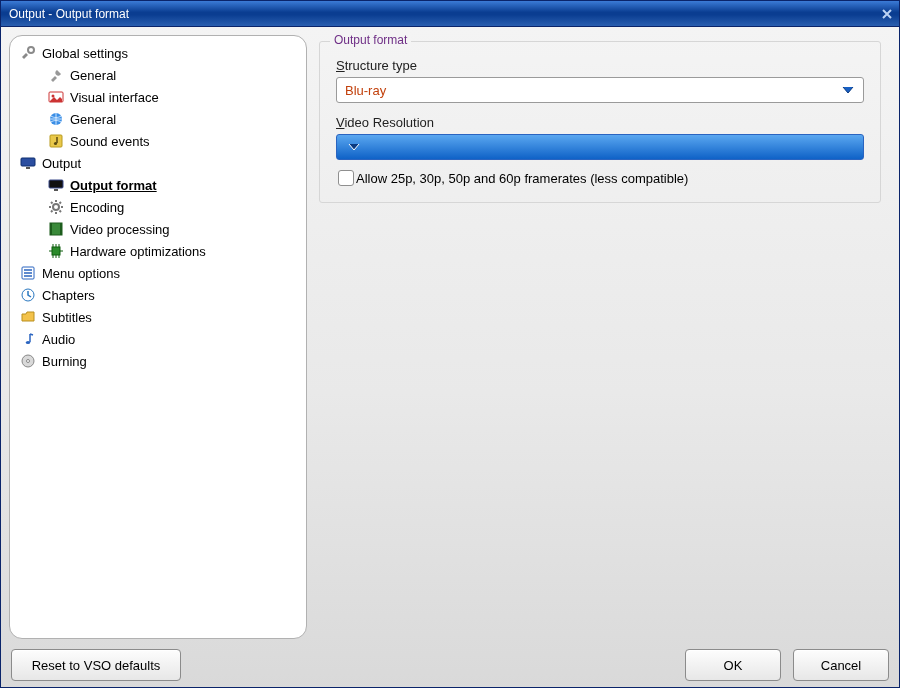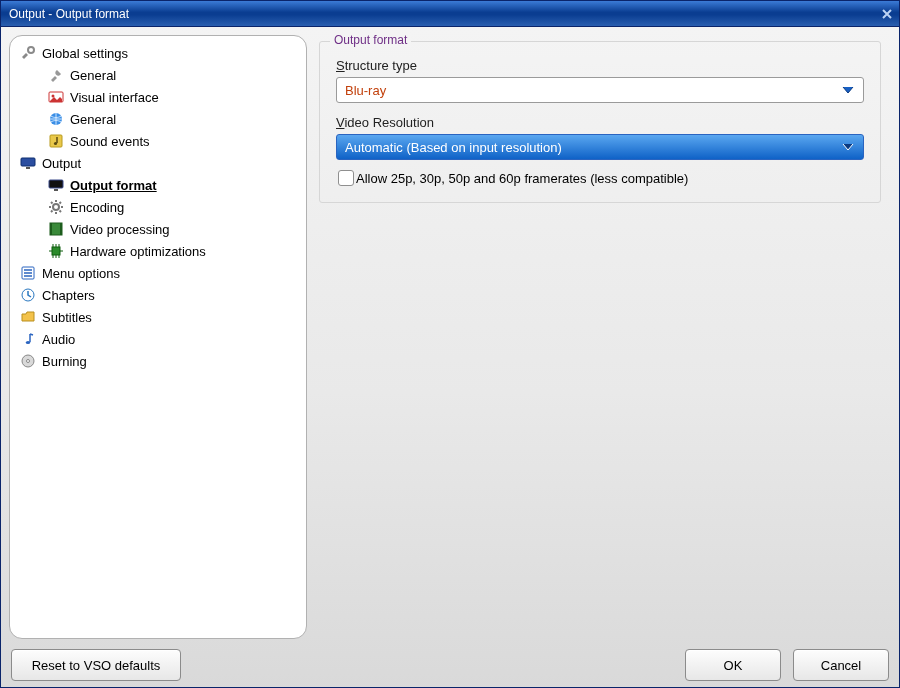--- a/index.html
+++ b/index.html
@@ -301,21 +301,20 @@
           </div>
         </div>
 
         <div style="height:10px"></div>
 
         <div class="form-label">
           <span></span><span class="mn">V</span><span>ideo Resolution</span>
         </div>
         <div class="select-wrap">
           <div class="select open-sel">
-            <span class="sel-text">Automatic (Based on input resolution)</span>
             <span class="drop-arrow">
               <svg width="16" height="16" viewBox="0 0 16 16">
                   <path d="M3 5 L8 11 L13 5 Z" fill="#0b3a80"></path>
                   <path d="M3 5 L8 11 L13 5" fill="none" stroke="#fff" stroke-width="1"></path>
                 </svg>
             </span>
           </div>
         </div>
 
         <div class="chk-row">

